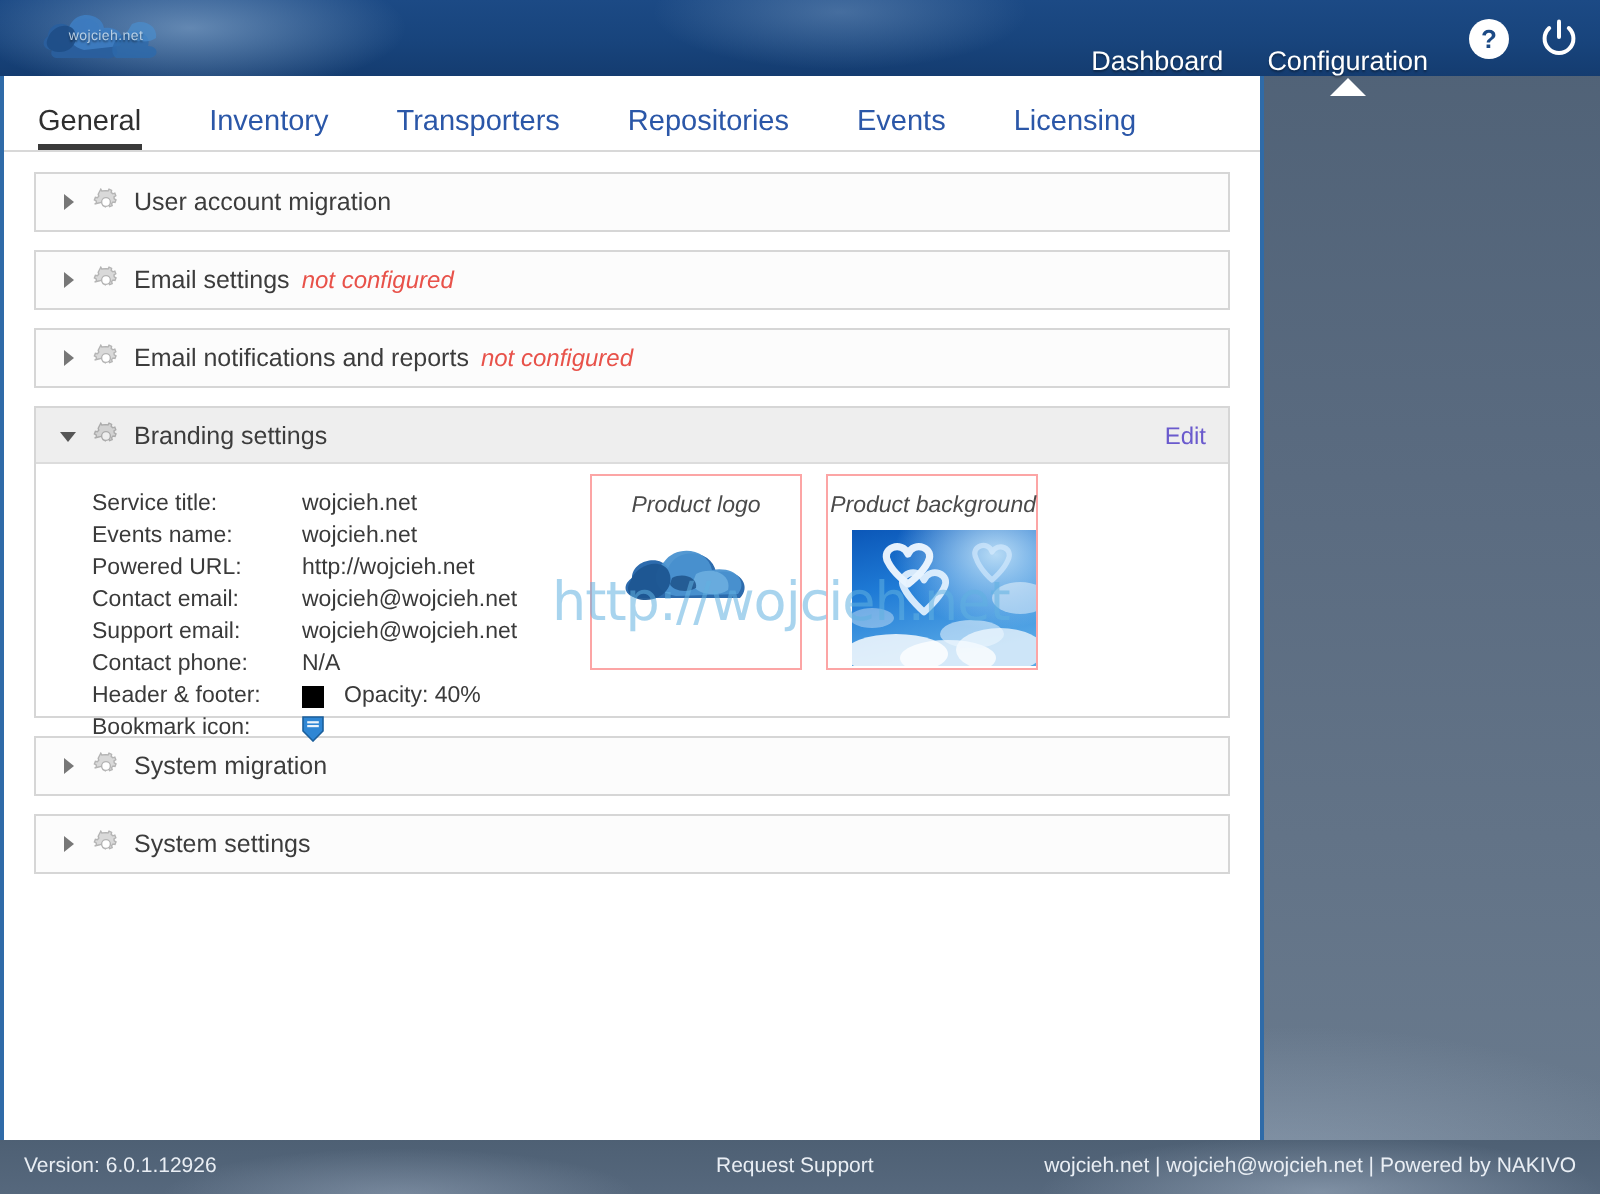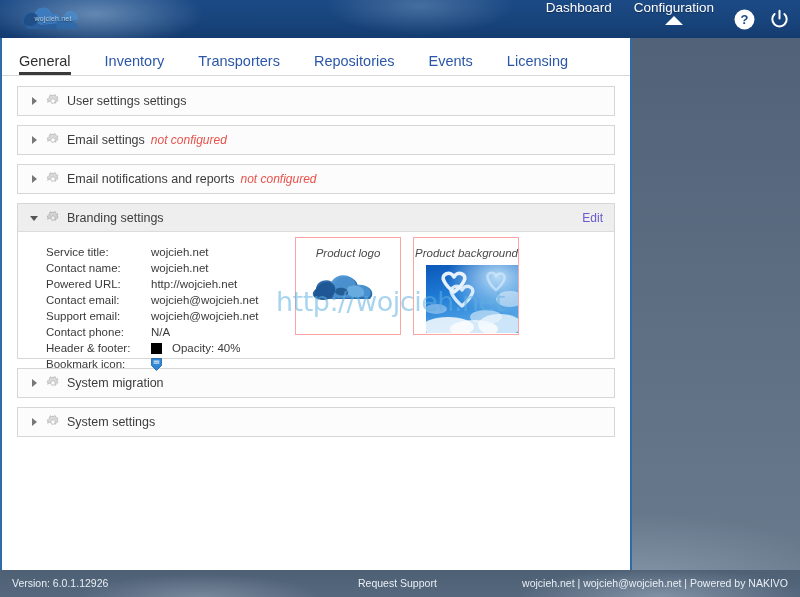--- a/index.html
+++ b/index.html
@@ -43,21 +43,21 @@
   .logo-text {
     position: relative;
     font-size: 7px;
     color: #b9cfe4;
     letter-spacing: 0.2px;
     text-shadow: 0 1px 1px rgba(0,0,0,0.45);
     margin-top: -2px;
   }
   .header-nav {
     position: absolute; right: 86px; top: 0; height: 38px;
-    display: flex; align-items: flex-start; gap: 22px;
+    display: flex; align-items: flex-end; gap: 22px;
   }
   .header-nav a {
     color: #ffffff; font-size: 13.5px; text-decoration: none;
     text-shadow: 0 1px 1px rgba(0,0,0,0.35);
     cursor: pointer;
   }
   .header-nav a.active { position: relative; }
   .nav-caret {
     position: absolute;
     left: 50%; transform: translateX(-50%);
@@ -281,21 +281,21 @@
 
     <div class="panel">
       <div class="panel-head">
         <span class="arrow"></span>
         <span class="gear">
           <svg width="14" height="14" viewBox="0 0 14 14">
               <path d="M7 1.3l1 .2.5-.9 1.3.6-.2 1 .8.7 1-.3.5 1.3-.9.5.1 1 .9.5-.5 1.3-1-.2-.7.8.3 1-1.3.5-.5-.9-1 .1-.6.9-1.2-.6.1-1-.8-.7-1 .3L1.3 8l.9-.5-.1-1-.9-.5.5-1.3 1 .2.7-.8-.3-1L4.4.6l.5.9z" fill="#d9d9d9" stroke="#b4b4b4" stroke-width="0.7"></path>
               <circle cx="7" cy="7" r="2.2" fill="#ffffff" stroke="#b4b4b4" stroke-width="0.7"></circle>
             </svg>
         </span>
-        <span class="panel-title">User settings settings</span>
+        <span class="panel-title">User account migration</span>
       </div>
     </div>
 
     <div class="panel">
       <div class="panel-head">
         <span class="arrow"></span>
         <span class="gear">
           <svg width="14" height="14" viewBox="0 0 14 14">
               <path d="M7 1.3l1 .2.5-.9 1.3.6-.2 1 .8.7 1-.3.5 1.3-.9.5.1 1 .9.5-.5 1.3-1-.2-.7.8.3 1-1.3.5-.5-.9-1 .1-.6.9-1.2-.6.1-1-.8-.7-1 .3L1.3 8l.9-.5-.1-1-.9-.5.5-1.3 1 .2.7-.8-.3-1L4.4.6l.5.9z" fill="#d9d9d9" stroke="#b4b4b4" stroke-width="0.7"></path>
               <circle cx="7" cy="7" r="2.2" fill="#ffffff" stroke="#b4b4b4" stroke-width="0.7"></circle>
@@ -334,21 +334,21 @@
       </div>
 
       <div class="panel-body">
 
         <div class="brand-fields">
           <div class="brand-row">
             <span class="brand-label">Service title:</span>
             <span class="brand-value">wojcieh.net</span>
           </div>
           <div class="brand-row">
-            <span class="brand-label">Contact name:</span>
+            <span class="brand-label">Events name:</span>
             <span class="brand-value">wojcieh.net</span>
           </div>
           <div class="brand-row">
             <span class="brand-label">Powered URL:</span>
             <span class="brand-value">http://wojcieh.net</span>
           </div>
           <div class="brand-row">
             <span class="brand-label">Contact email:</span>
             <span class="brand-value">wojcieh@wojcieh.net</span>
           </div>

